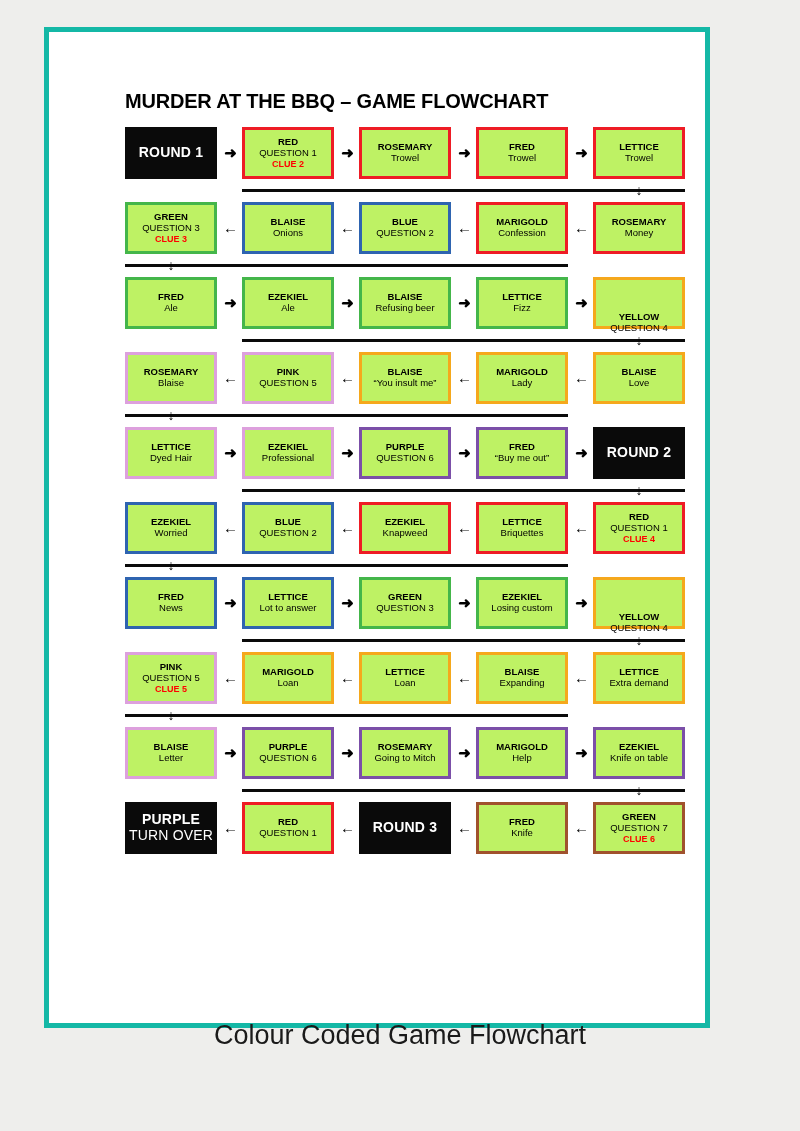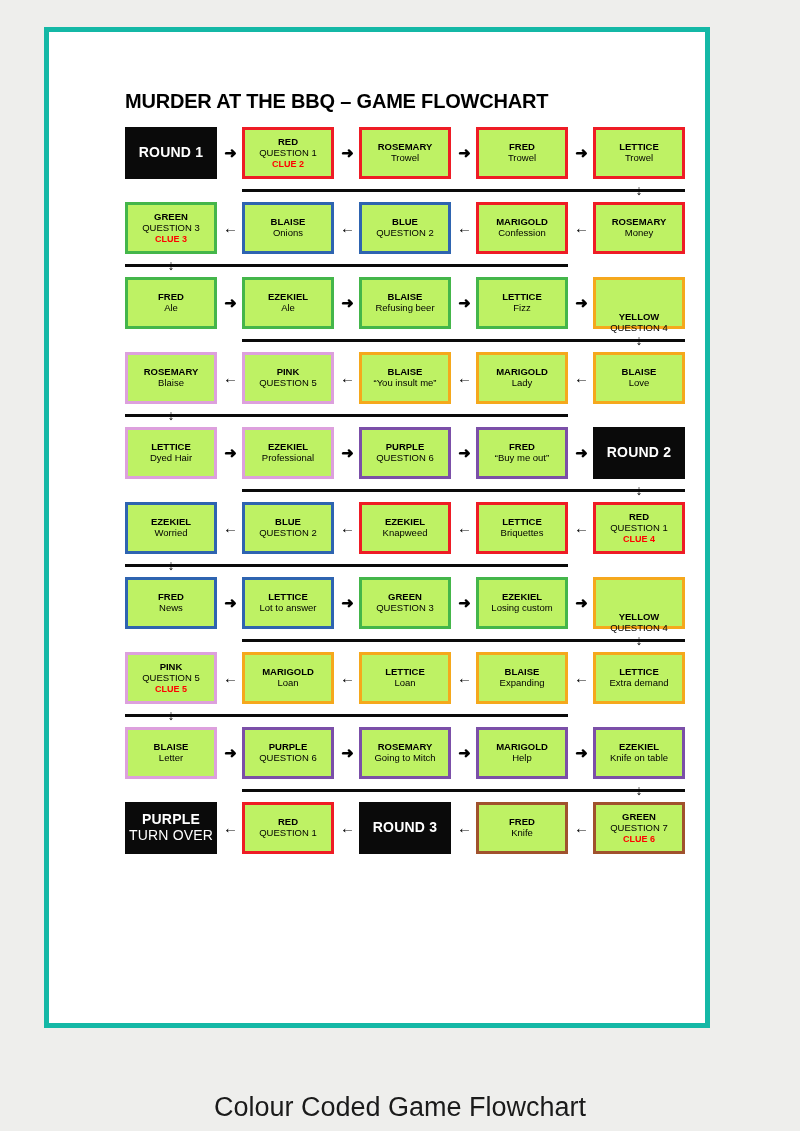--- a/index.html
+++ b/index.html
@@ -78,21 +78,21 @@
   .bar.left{left:0px;width:443px;}
   .dn{
     position:absolute;top:2px;width:20px;height:19px;
     font-size:14px;font-weight:bold;color:#000;
     text-align:center;line-height:19px;
   }
   .dn.col0{left:36px;}
   .dn.col4{left:504px;}
 
   #caption{
-    position:absolute;left:0;top:1092px;width:800px;
+    position:absolute;left:0;top:1020px;width:800px;
     text-align:center;font-size:27px;color:#1a1a1a;
   }
 </style>
 </head>
 <body>
 
 <div id="page">
   <div id="chart-title">MURDER AT THE BBQ – GAME FLOWCHART</div>
   <div id="rows">
       <div class="row">

